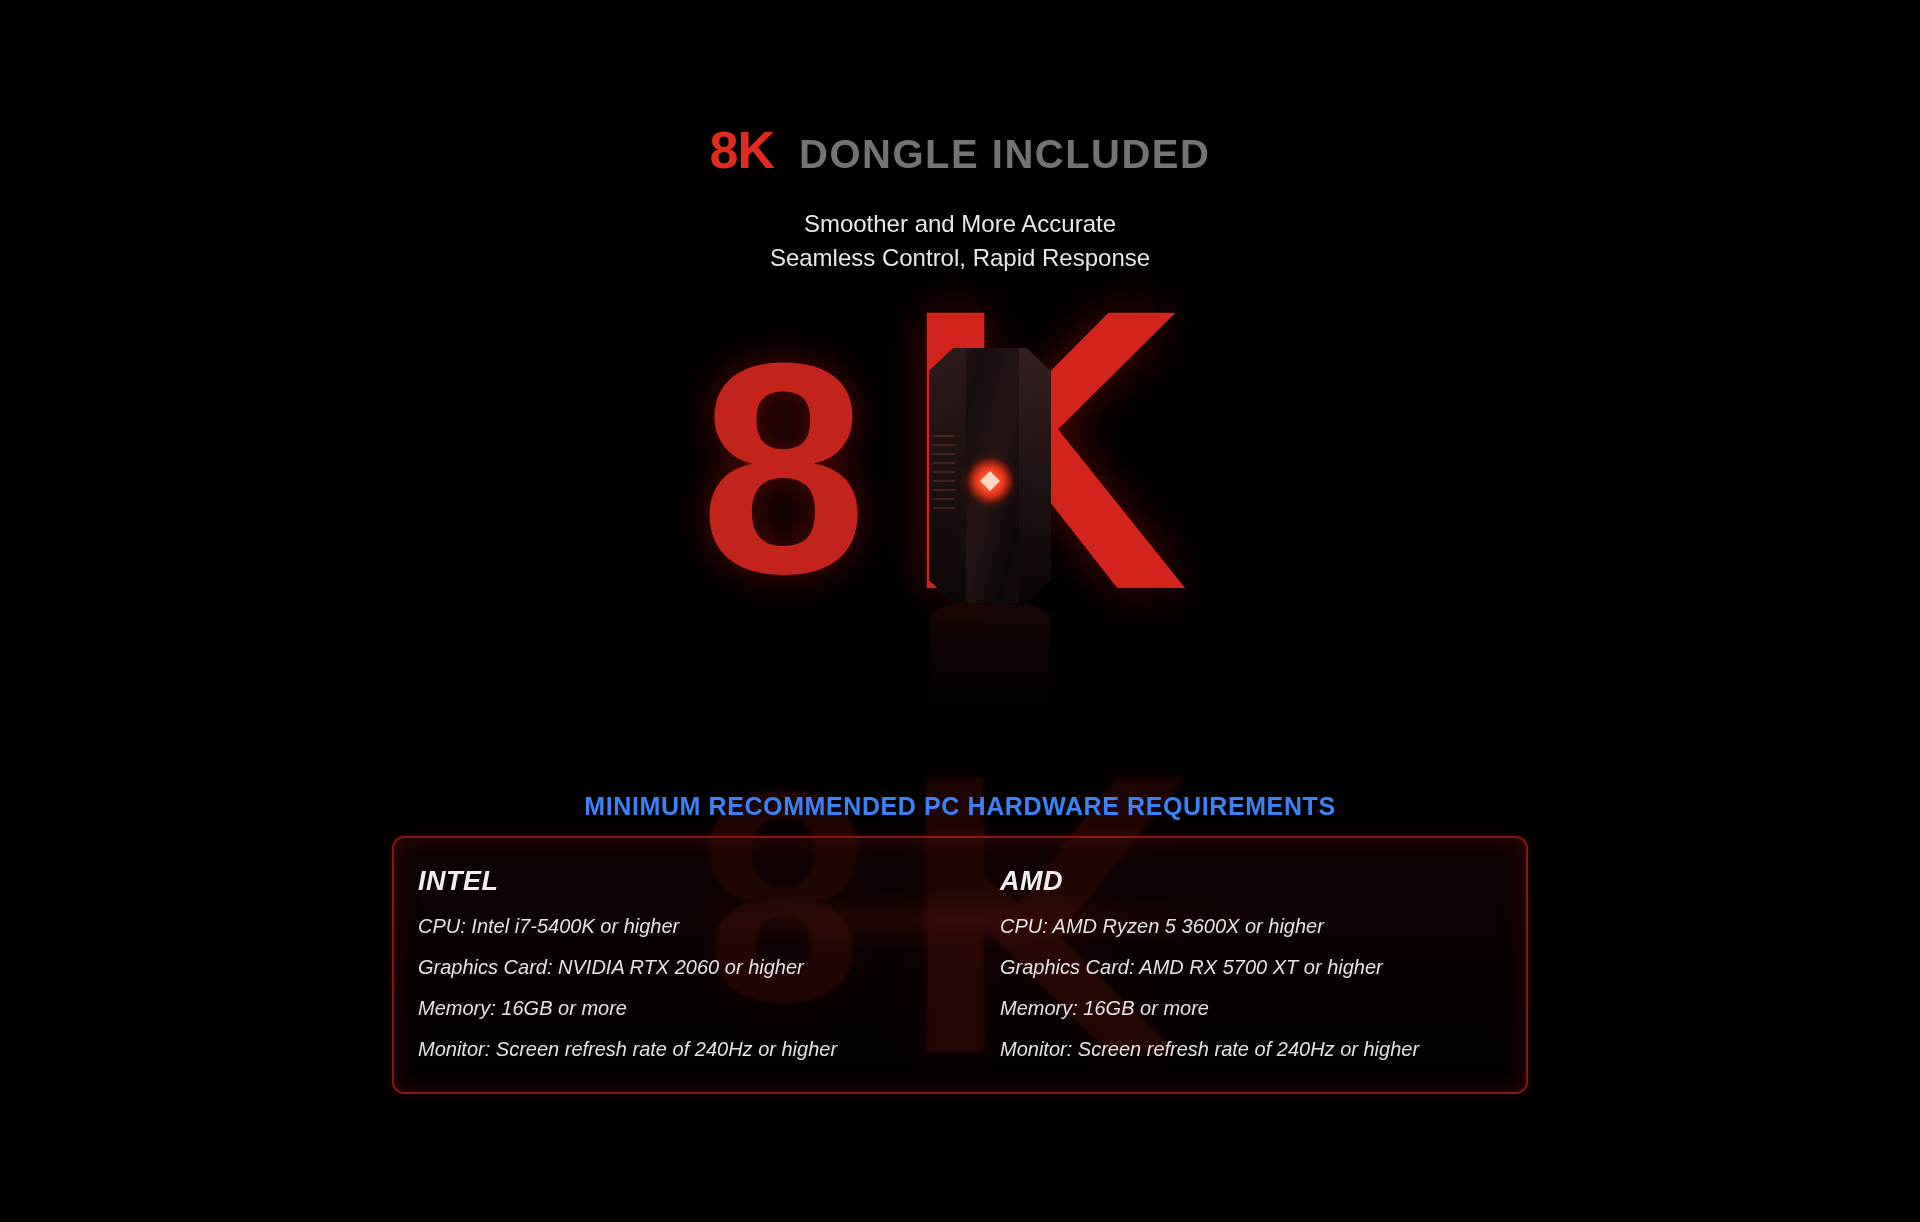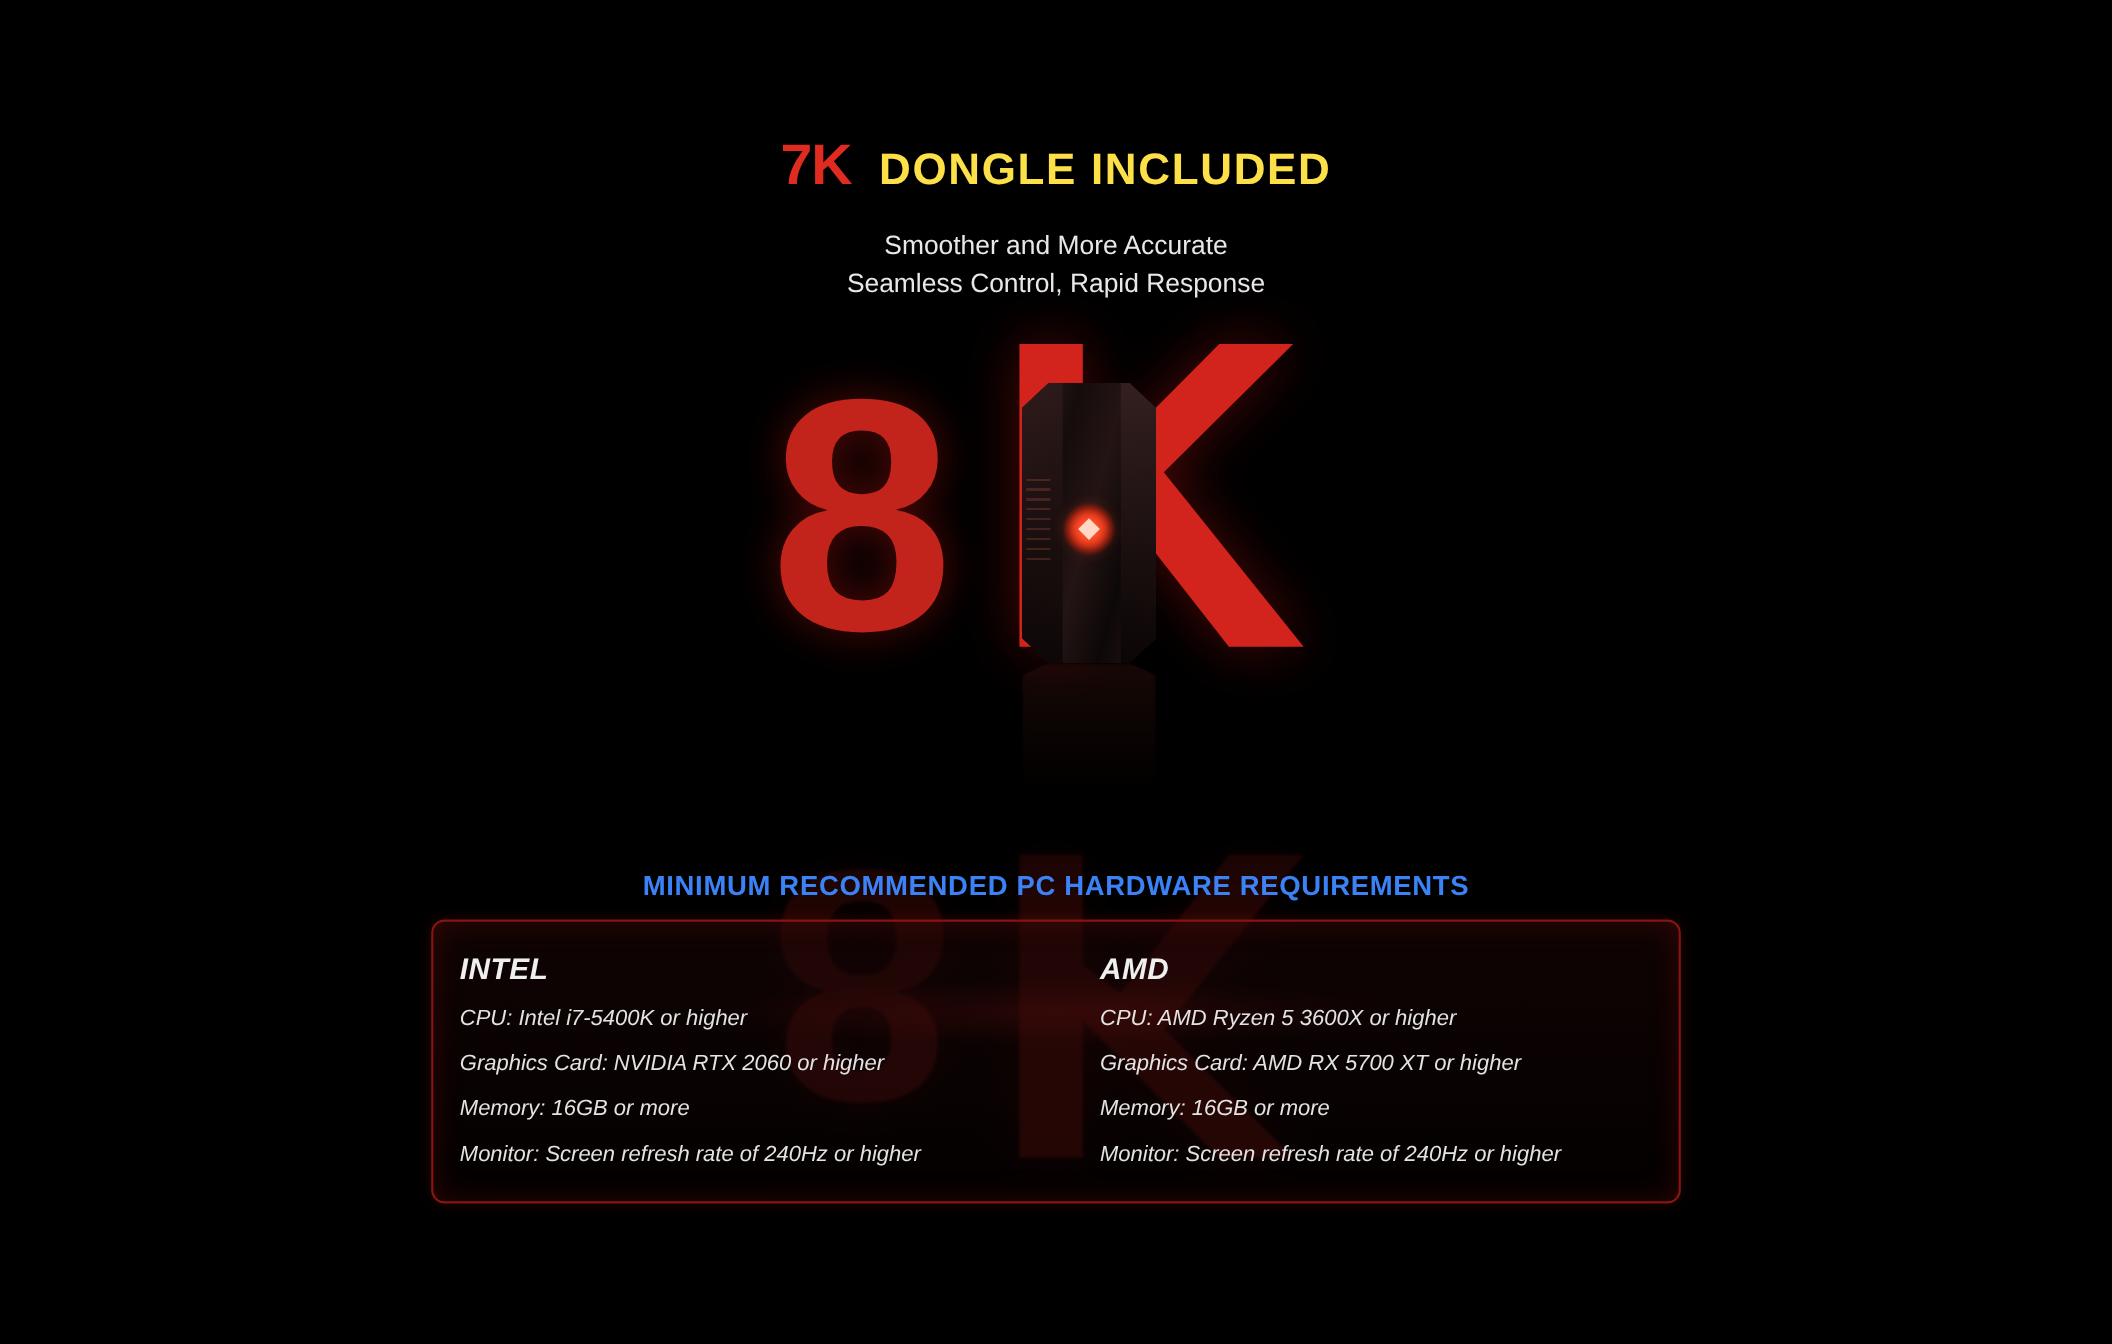--- a/index.html
+++ b/index.html
@@ -25,21 +25,21 @@
   .headline .hl-8k {
     font-size:52px;
     font-weight:bold;
     color:#e02b20;
     letter-spacing:-1px;
     vertical-align:baseline;
   }
   .headline .hl-rest {
     font-size:40px;
     font-weight:bold;
-    color:#fde047;
+    color:#737373;
     letter-spacing:1.5px;
     margin-left:25px;
     vertical-align:baseline;
   }
 
   .subhead {
     position:absolute;
     top:207px; left:0; width:100%;
     text-align:center;
     color:#e8e8e8;
@@ -205,21 +205,21 @@
     margin-bottom:21px;
     white-space:nowrap;
   }
 </style>
 </head>
 <body>
 
 <div class="page">
 
   <div class="headline">
-    <span class="hl-8k">7K</span><span class="hl-rest">DONGLE INCLUDED</span>
+    <span class="hl-8k">8K</span><span class="hl-rest">DONGLE INCLUDED</span>
   </div>
 
   <div class="subhead">
     <div>Smoother and More Accurate</div>
     <div>Seamless Control, Rapid Response</div>
   </div>
 
   <div class="hero">
     <div class="hero-inner">
 

